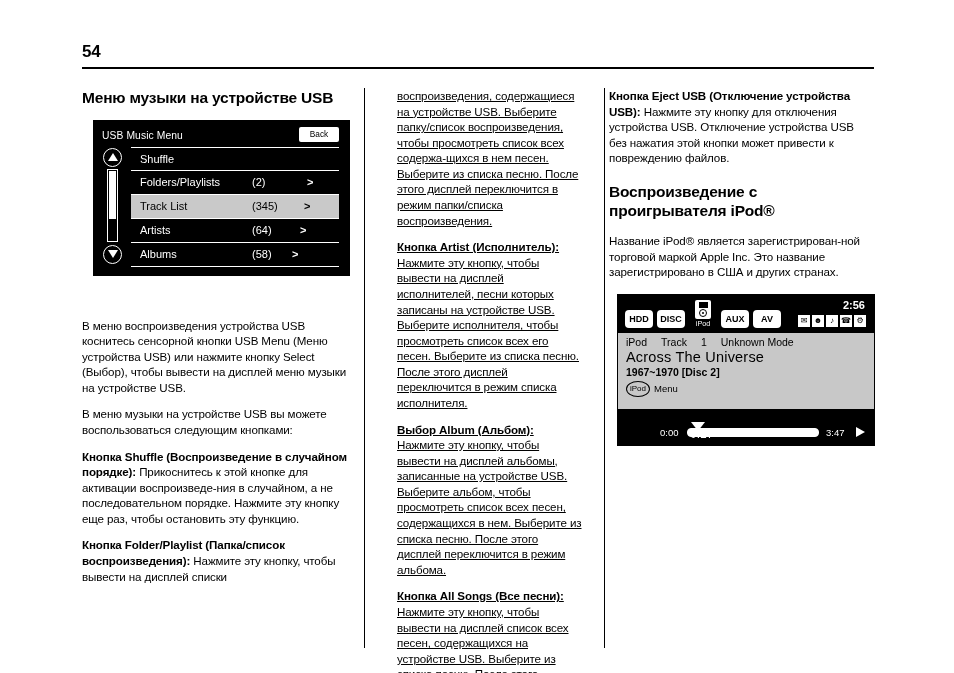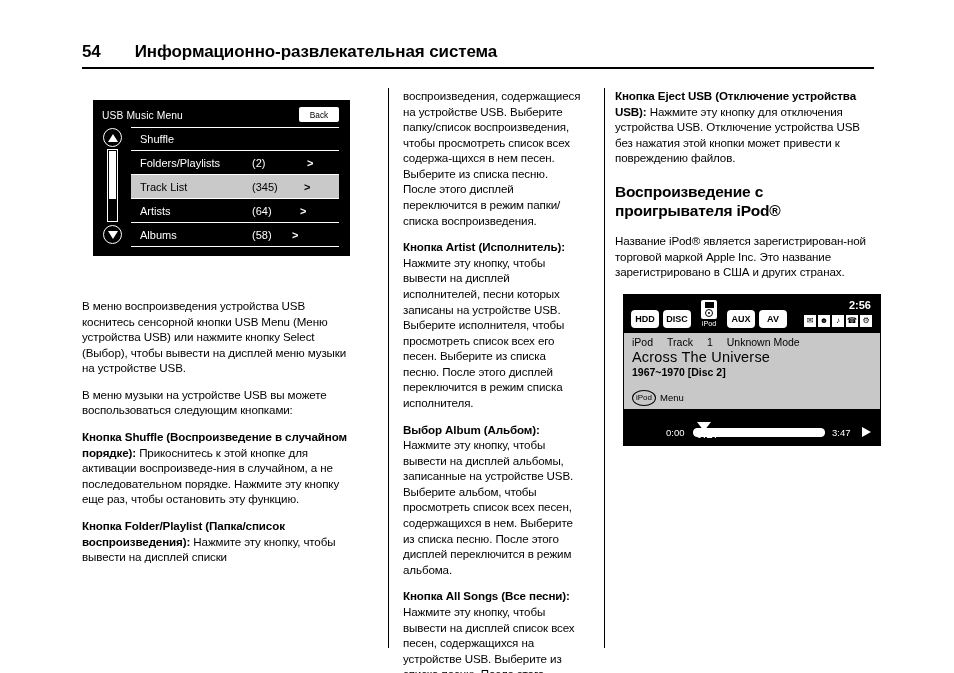--- a/index.html
+++ b/index.html
@@ -40,22 +40,22 @@
   .cols {
     position: absolute;
     left: 82px; top: 88px;
     width: 792px; height: 560px;
     display: flex;
   }
   .col {
     width: 270px;
     position: relative;
   }
-  .col-mid { margin-left: 38px; padding-left: 14px; border-left: 1.4px solid #000; }
-  .col-right { margin-left: 22px; padding-left: 10px; border-left: 1.4px solid #000; }
+  .col-mid { margin-left: 14px; padding-left: 32px; border-left: 1.4px solid #000; text-decoration: underline; }
+  .col-right { margin-left: 22px; padding-left: 4px; border-left: 1.4px solid #000; }
 
   h2.sec {
     font-size: 15.5px;
     font-weight: bold;
     line-height: 1.26;
     margin: 0 0 12px 0;
     letter-spacing: -0.2px;
   }
   p.body {
     font-size: 11.6px;
@@ -214,21 +214,21 @@
     font-size: 10.5px;
     display: flex; gap: 14px;
     margin-bottom: 1px;
   }
   .ipod-track-title {
     font-size: 14.5px;
     letter-spacing: .2px;
     margin-bottom: 1px;
   }
   .ipod-artist { font-size: 11px; font-weight: bold; margin-bottom: 1px; }
-  .ipod-album { font-size: 10.5px; font-weight: bold; margin-bottom: 12px; }
+  .ipod-album { font-size: 10.5px; font-weight: bold; margin-bottom: 3px; }
   .ipod-menu-row { display: flex; align-items: center; gap: 4px; }
   .ipod-menu-badge {
     width: 24px; height: 16px;
     border: 1.4px solid #000;
     border-radius: 50%;
     font-size: 8px;
     display: flex; align-items: center; justify-content: center;
   }
   .ipod-menu-lbl { font-size: 9.5px; }
   .ipod-progress-area {
@@ -266,28 +266,28 @@
   }
 </style>
 </head>
 <body>
 
 <div class="page">
 
   <div class="header">
     <div class="header-row">
       <span>54</span>
-      <span>Информационно-развлекательная система</span>
     </div>
     <div class="header-rule"></div>
   </div>
 
   <div class="cols">
 
     <div class="col col-left">
+      <h2 class="sec">Меню музыки на устройстве USB</h2>
 
       <div class="usb-shot">
         <div class="usb-title">USB Music Menu</div>
         <div class="usb-back">Back</div>
 
         <div class="arrow-circ up">
             <div class="tri-up"></div>
           </div>
         <div class="arrow-circ down">
             <div class="tri-down"></div>

